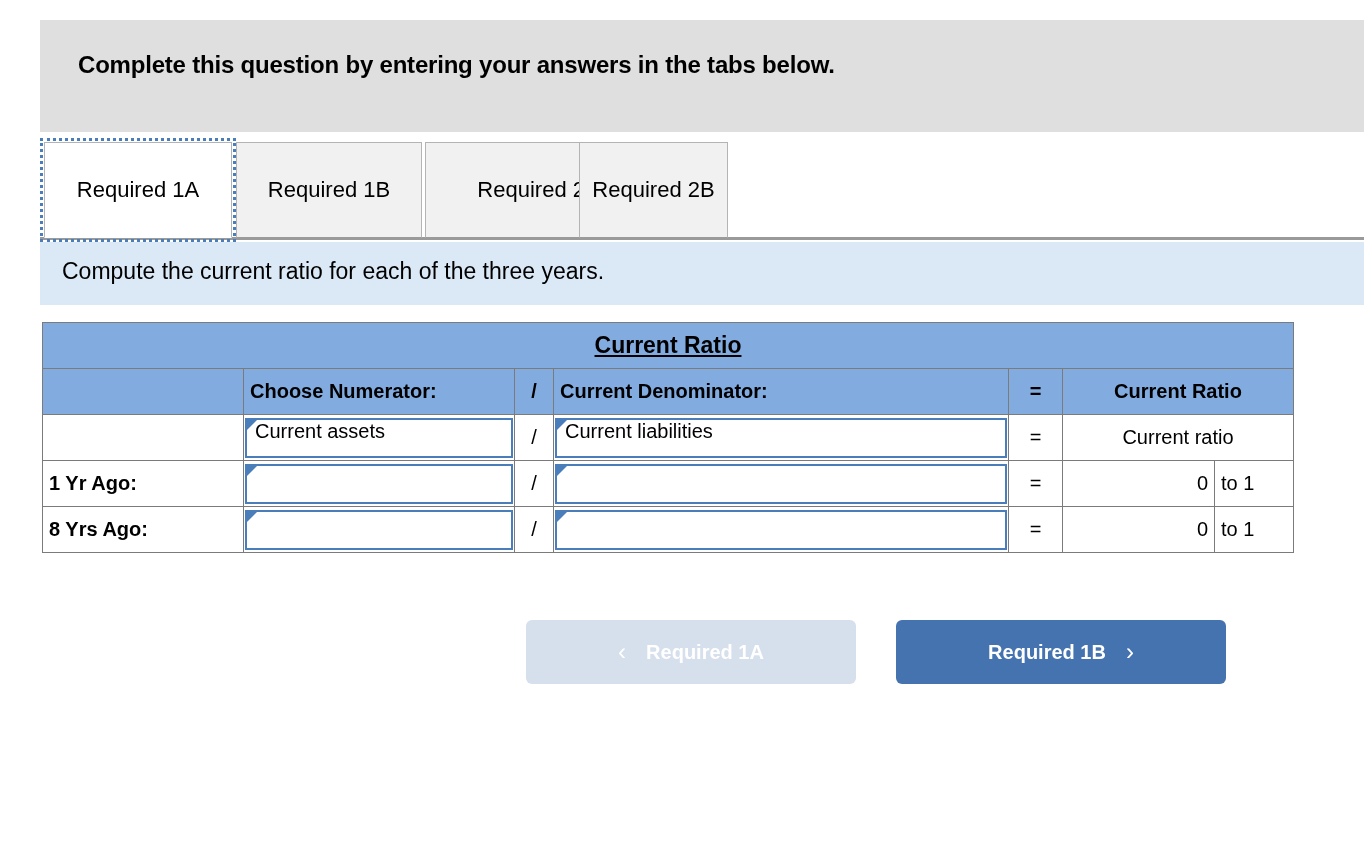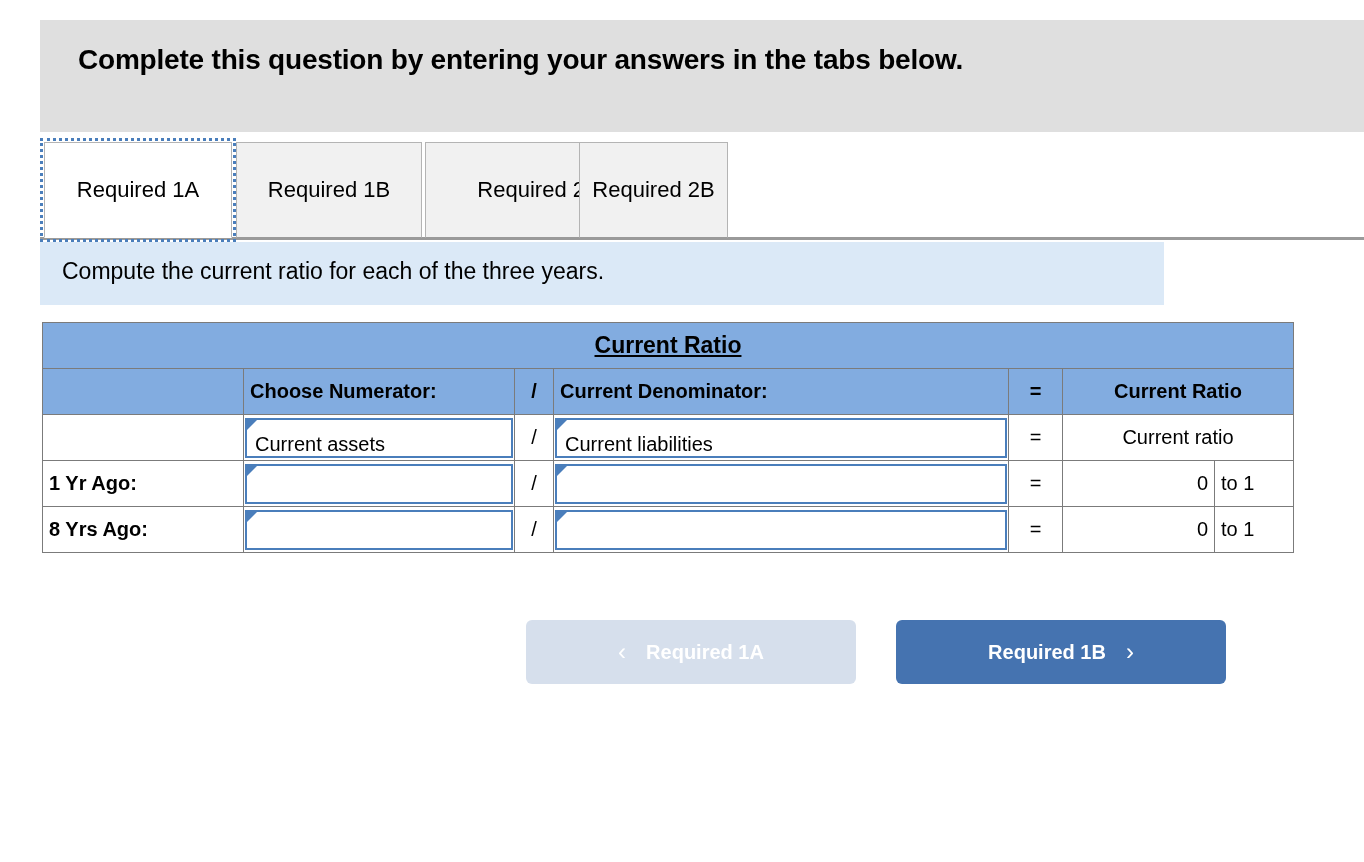--- a/index.html
+++ b/index.html
@@ -22,22 +22,22 @@
     left: 40px;
     top: 20px;
     width: 1324px;
     height: 112px;
     background: #dfdfdf;
     box-sizing: border-box;
   }
   .question-header-text {
     position: absolute;
     left: 38px;
-    top: 24px;
-    font-size: 28px;
+    top: 31px;
+    font-size: 24px;
     font-weight: bold;
     letter-spacing: -0.2px;
     white-space: nowrap;
   }
 
   
   .tab-strip {
     position: absolute;
     left: 0px;
     top: 137px;
@@ -78,21 +78,21 @@
   .tab-0 { left: 44px;  width: 188px; }
   .tab-1 { left: 236px; width: 186px; }
   .tab-2 { left: 425px; width: 187px; padding-left: 40px; }
   .tab-3 { left: 579px; width: 149px; }
 
   
   .requirement-banner {
     position: absolute;
     left: 40px;
     top: 242px;
-    width: 1124px;
+    width: 1324px;
     height: 63px;
     background: #dbe9f7;
     box-sizing: border-box;
   }
   .requirement-banner-text {
     position: absolute;
     left: 22px;
     top: 16px;
     font-size: 23px;
     white-space: nowrap;
@@ -147,21 +147,21 @@
     position: relative;
   }
   .select-box {
     position: relative;
     margin: 2px 1px;
     height: 40px;
     border: 2px solid #4a7ebb;
     background: #ffffff;
     box-sizing: border-box;
     display: flex;
-    align-items: flex-end;
+    align-items: flex-start;
     cursor: pointer;
   }
   .select-box .corner-tri2 {
     position: absolute;
     left: 0;
     top: 0;
     width: 0;
     height: 0;
     border-left: 10px solid #4a7ebb;
     border-bottom: 10px solid transparent;

